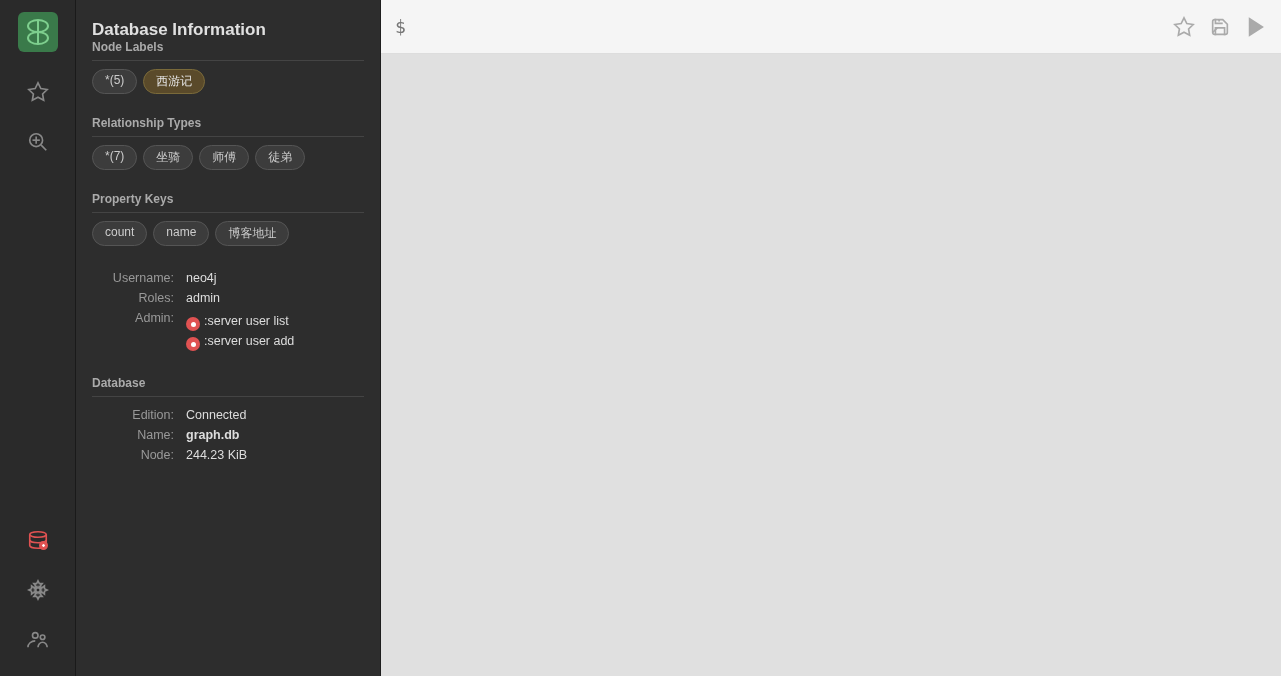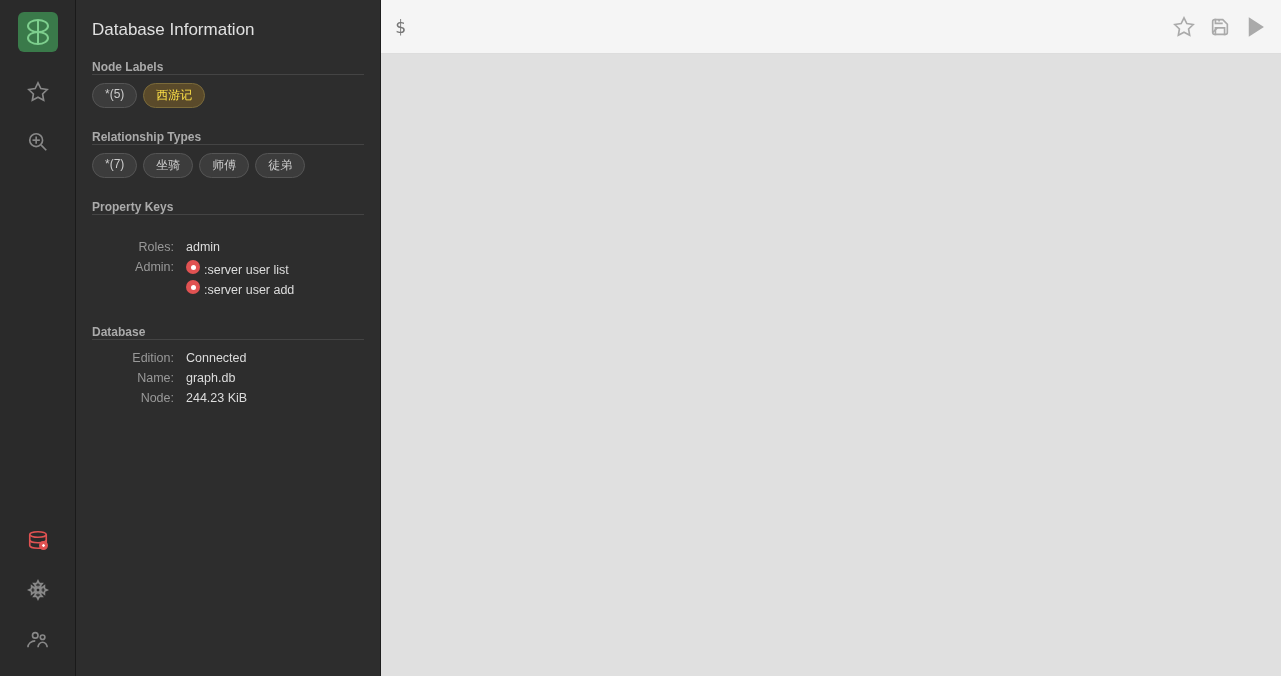--- a/index.html
+++ b/index.html
@@ -63,31 +63,31 @@
       width: 305px;
       background: #2d2d2d;
       color: #ccc;
       padding: 20px 16px;
       overflow-y: auto;
       border-right: 1px solid #1e1e1e;
     }
 
     .sidebar h1 {
       font-size: 17px;
-      font-weight: 400;
+      font-weight: 700;
       color: #e0e0e0;
-      margin-bottom: 20px;
     }
 
     .section-title {
       font-size: 12px;
       font-weight: 600;
       color: #aaa;
       text-transform: none;
       margin-bottom: 8px;
+      padding-bottom: 6px;
       border-bottom: 1px solid #444;
     }
 
     .section {
       margin-bottom: 22px;
     }
 
     .tags {
       display: flex;
       flex-wrap: wrap;
@@ -101,21 +101,21 @@
       border: 1px solid #555;
       border-radius: 14px;
       padding: 3px 12px;
       font-size: 12px;
       cursor: pointer;
     }
 
     .tag.highlight {
       background: #5a4a2a;
       border-color: #7a6a3a;
-      color: #fde047;
+      color: #e5e5e5;
     }
 
     .info-table {
       width: 100%;
       font-size: 12.5px;
       border-collapse: collapse;
     }
 
     .info-table td {
       padding: 3px 4px;
@@ -129,21 +129,21 @@
       white-space: nowrap;
       width: 90px;
     }
 
     .info-table td:last-child {
       color: #ddd;
     }
 
     .link-item {
       display: flex;
-      align-items: flex-start;
+      align-items: flex-end;
       gap: 4px;
       color: #ddd;
       cursor: pointer;
       font-size: 12.5px;
       line-height: 1.6;
     }
 
     .link-dot {
       width: 14px;
       height: 14px;
@@ -158,21 +158,21 @@
     .link-dot::after {
       content: '';
       width: 5px;
       height: 5px;
       border-radius: 50%;
       background: #fff;
     }
 
     .db-name {
       color: #7ec8e3;
-      font-weight: 400;
+      font-weight: 700;
     }
 
     
     .main {
       flex: 1;
       background: #e8e8e8;
       display: flex;
       flex-direction: column;
     }
 
@@ -291,25 +291,34 @@
     <div class="tags">
       <span class="tag">*(7)</span>
       <span class="tag">坐骑</span>
       <span class="tag">师傅</span>
       <span class="tag">徒弟</span>
     </div>
   </div>
 
   <div class="section">
     <div class="section-title">Property Keys</div>
+    <div class="tags">
+      <span class="tag">count</span>
+      <span class="tag">name</span>
+      <span class="tag">博客地址</span>
+    </div>
   </div>
 
   <div class="section">
     <table class="info-table">
       <tbody>
+          <tr>
+        <td>Username:</td>
+        <td>neo4j</td>
+      </tr>
       <tr>
         <td>Roles:</td>
         <td>admin</td>
       </tr>
       <tr>
         <td>Admin:</td>
         <td>
           <div class="link-item">
             <span class="link-dot"></span>
             <span>:server user list</span>

